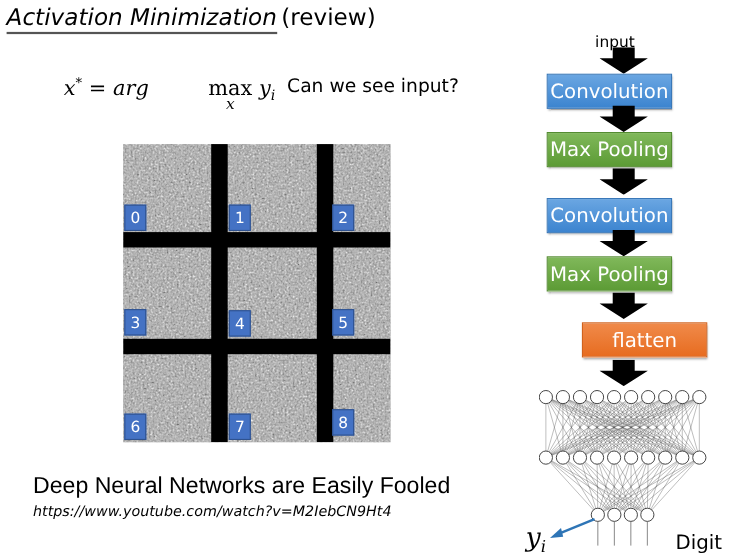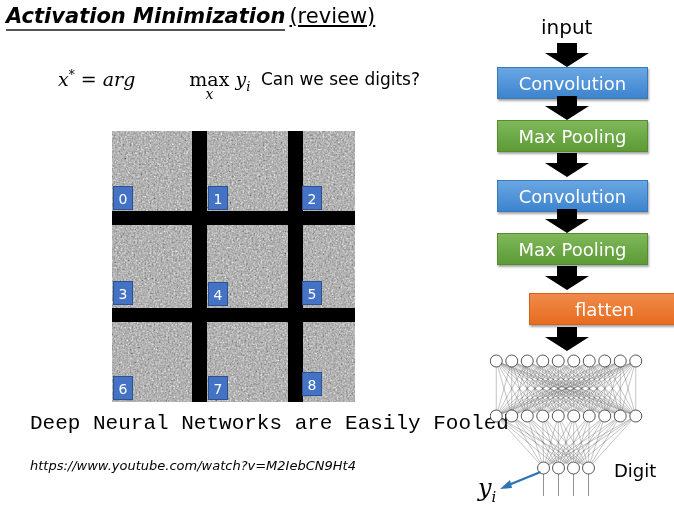--- a/index.html
+++ b/index.html
@@ -1,53 +1,53 @@
 <!DOCTYPE html>
 <html><head>
 <meta charset="utf-8">
 <style>
   html, body { margin:0; padding:0; background:#ffffff; }
   body { width:674px; height:505px; position:relative; overflow:hidden; font-family:"DejaVu Sans", sans-serif; }
   .abs { position:absolute; }
   .title { left:6px; top:4px; font-size:21px; color:#000; white-space:nowrap; }
-  .title .em { font-weight:bold; font-style:italic; border-bottom:2px solid #555; padding-bottom:1px;text-align:center; }
-  .title .rest { font-weight:normal; margin-left:4px;text-decoration:underline; }
+  .title .em { font-weight:normal; font-style:italic; border-bottom:2px solid #555; padding-bottom:1px;text-align:center; }
+  .title .rest { font-weight:normal; margin-left:4px; }
   .formula { left:58px; top:68px; font-family:"DejaVu Serif", serif; font-style:italic; font-size:19px; white-space:nowrap; }
   .formula .up { font-size:12px; vertical-align:super; }
   .formula .max { font-style:normal; position:relative; display:inline-block;margin-left:48px; }
   .formula .max .sub { position:absolute; left:50%; transform:translateX(-50%); top:18px; font-size:14px; font-style:italic; }
   .formula .yi sub { font-size:13px; }
   .question { left:261px; top:69px; font-size:17px; color:#000; white-space:nowrap; }
   .noise { left:112px; top:131px; width:243px; height:271px; background:#9b9b9b; }
   .noise svg { display:block; }
   .digit-badge { width:20px; height:24px; background:#4472c4; color:#fff; font-size:14px; text-align:center; line-height:24px; border:1px solid #2f528f; box-sizing:border-box; }
-  .caption { left:30px; top:412px; font-family:Liberation Mono, monospace; font-size:21px; color:#000; white-space:nowrap; }
+  .caption { left:30px; top:430px; font-family:Liberation Sans, sans-serif; font-size:21px; color:#000; white-space:nowrap; }
   .url { left:30px; top:458px; font-size:13px; color:#000; white-space:nowrap;font-style:italic; }
-  .label-input { left:541px; top:15px; font-size:20px; color:#000; }
-  .box { left:497px; width:151px; height:32px; color:#fff; font-size:18px; text-align:center; line-height:32px; box-sizing:border-box; box-shadow:1px 2px 2px rgba(0,0,0,0.35); }
+  .label-input { left:541px; top:31px; font-size:14px; color:#000; }
+  .box { left:497px; width:114px; height:32px; color:#fff; font-size:18px; text-align:center; line-height:32px; box-sizing:border-box; box-shadow:1px 2px 2px rgba(0,0,0,0.35); }
   .conv { background:linear-gradient(#6aa6e2,#3c84cf); border:1px solid #3a78b8; }
   .pool { background:linear-gradient(#80b85a,#5c9b35); border:1px solid #548c31; }
   .flat { background:linear-gradient(#f08a4a,#e76c20); border:1px solid #d1621d; }
   .arrow { width:44px; height:24px; }
-  .digit-label { left:614px; top:460px; font-size:18px; color:#000; }
+  .digit-label { left:614px; top:483px; font-size:18px; color:#000; }
   .yi-label { left:478px; top:474px; font-family:"DejaVu Serif", serif; font-style:italic; font-size:24px; color:#000; }
   .yi-label sub { font-size:15px; }
 </style>
 </head>
 <body>
 
 <div class="abs title">
   <span class="em">Activation Minimization</span><span class="rest">(review)</span>
 </div>
 
 <div class="abs formula">
   <span>x</span><span class="up">*</span><span style="font-style:normal"> = </span><span>arg </span><span class="max"><span>max</span><span class="sub">x</span></span><span class="yi"><span> y</span><sub>i</sub></span>
 </div>
 
-<div class="abs question">Can we see digits?</div>
+<div class="abs question">Can we see input?</div>
 
 <div class="abs noise">
   <svg width="243" height="271">
     <defs>
       <filter id="nz" x="0" y="0" width="100%" height="100%">
         <feTurbulence type="fractalNoise" baseFrequency="0.55" numOctaves="2" seed="7"></feTurbulence>
         <feColorMatrix type="saturate" values="0"></feColorMatrix>
         <feComponentTransfer>
           <feFuncR type="linear" slope="1.9" intercept="-0.35"></feFuncR>
           <feFuncG type="linear" slope="1.9" intercept="-0.35"></feFuncG>

